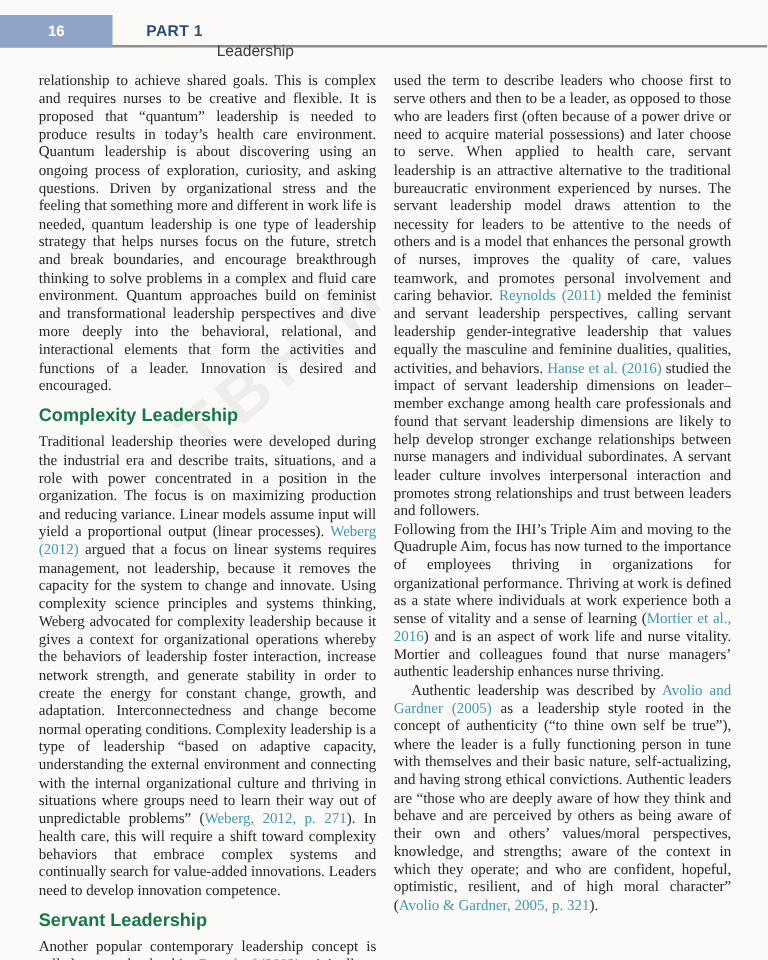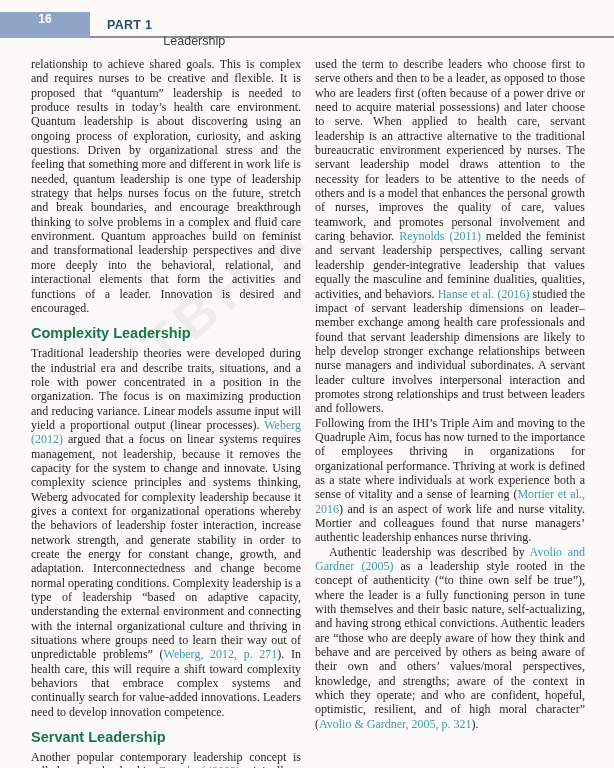--- a/index.html
+++ b/index.html
@@ -10,25 +10,25 @@
     color:#262626;
     position:relative;
     overflow:hidden;
   }
   .page-num-block {
     position:absolute; left:0; top:12px;
     width:90px; height:26px;
     background:#8fa4c6; color:#ffffff;
     font-family:"Liberation Sans", sans-serif;
     font-weight:bold; font-size:12px;
-    display:flex; align-items:flex-start; justify-content:center;
+    display:flex; align-items:center; justify-content:center;
     z-index:3;
   }
   .running-head {
-    position:absolute; left:107px; top:12px; height:26px;
+    position:absolute; left:117px; top:12px; height:26px;
     display:flex; align-items:center; gap:11px;
     font-family:"Liberation Sans", sans-serif;
     font-size:12.5px; z-index:3;
   }
   .part-label { color:#2c4e74; font-weight:bold; letter-spacing:.3px; }
   .part-title { color:#3c3c3c;margin-top:32px; }
   .header-rule {
     position:absolute; left:0; top:36px;
     width:614px; height:2px; background:#8f8f8f; z-index:2;
   }

